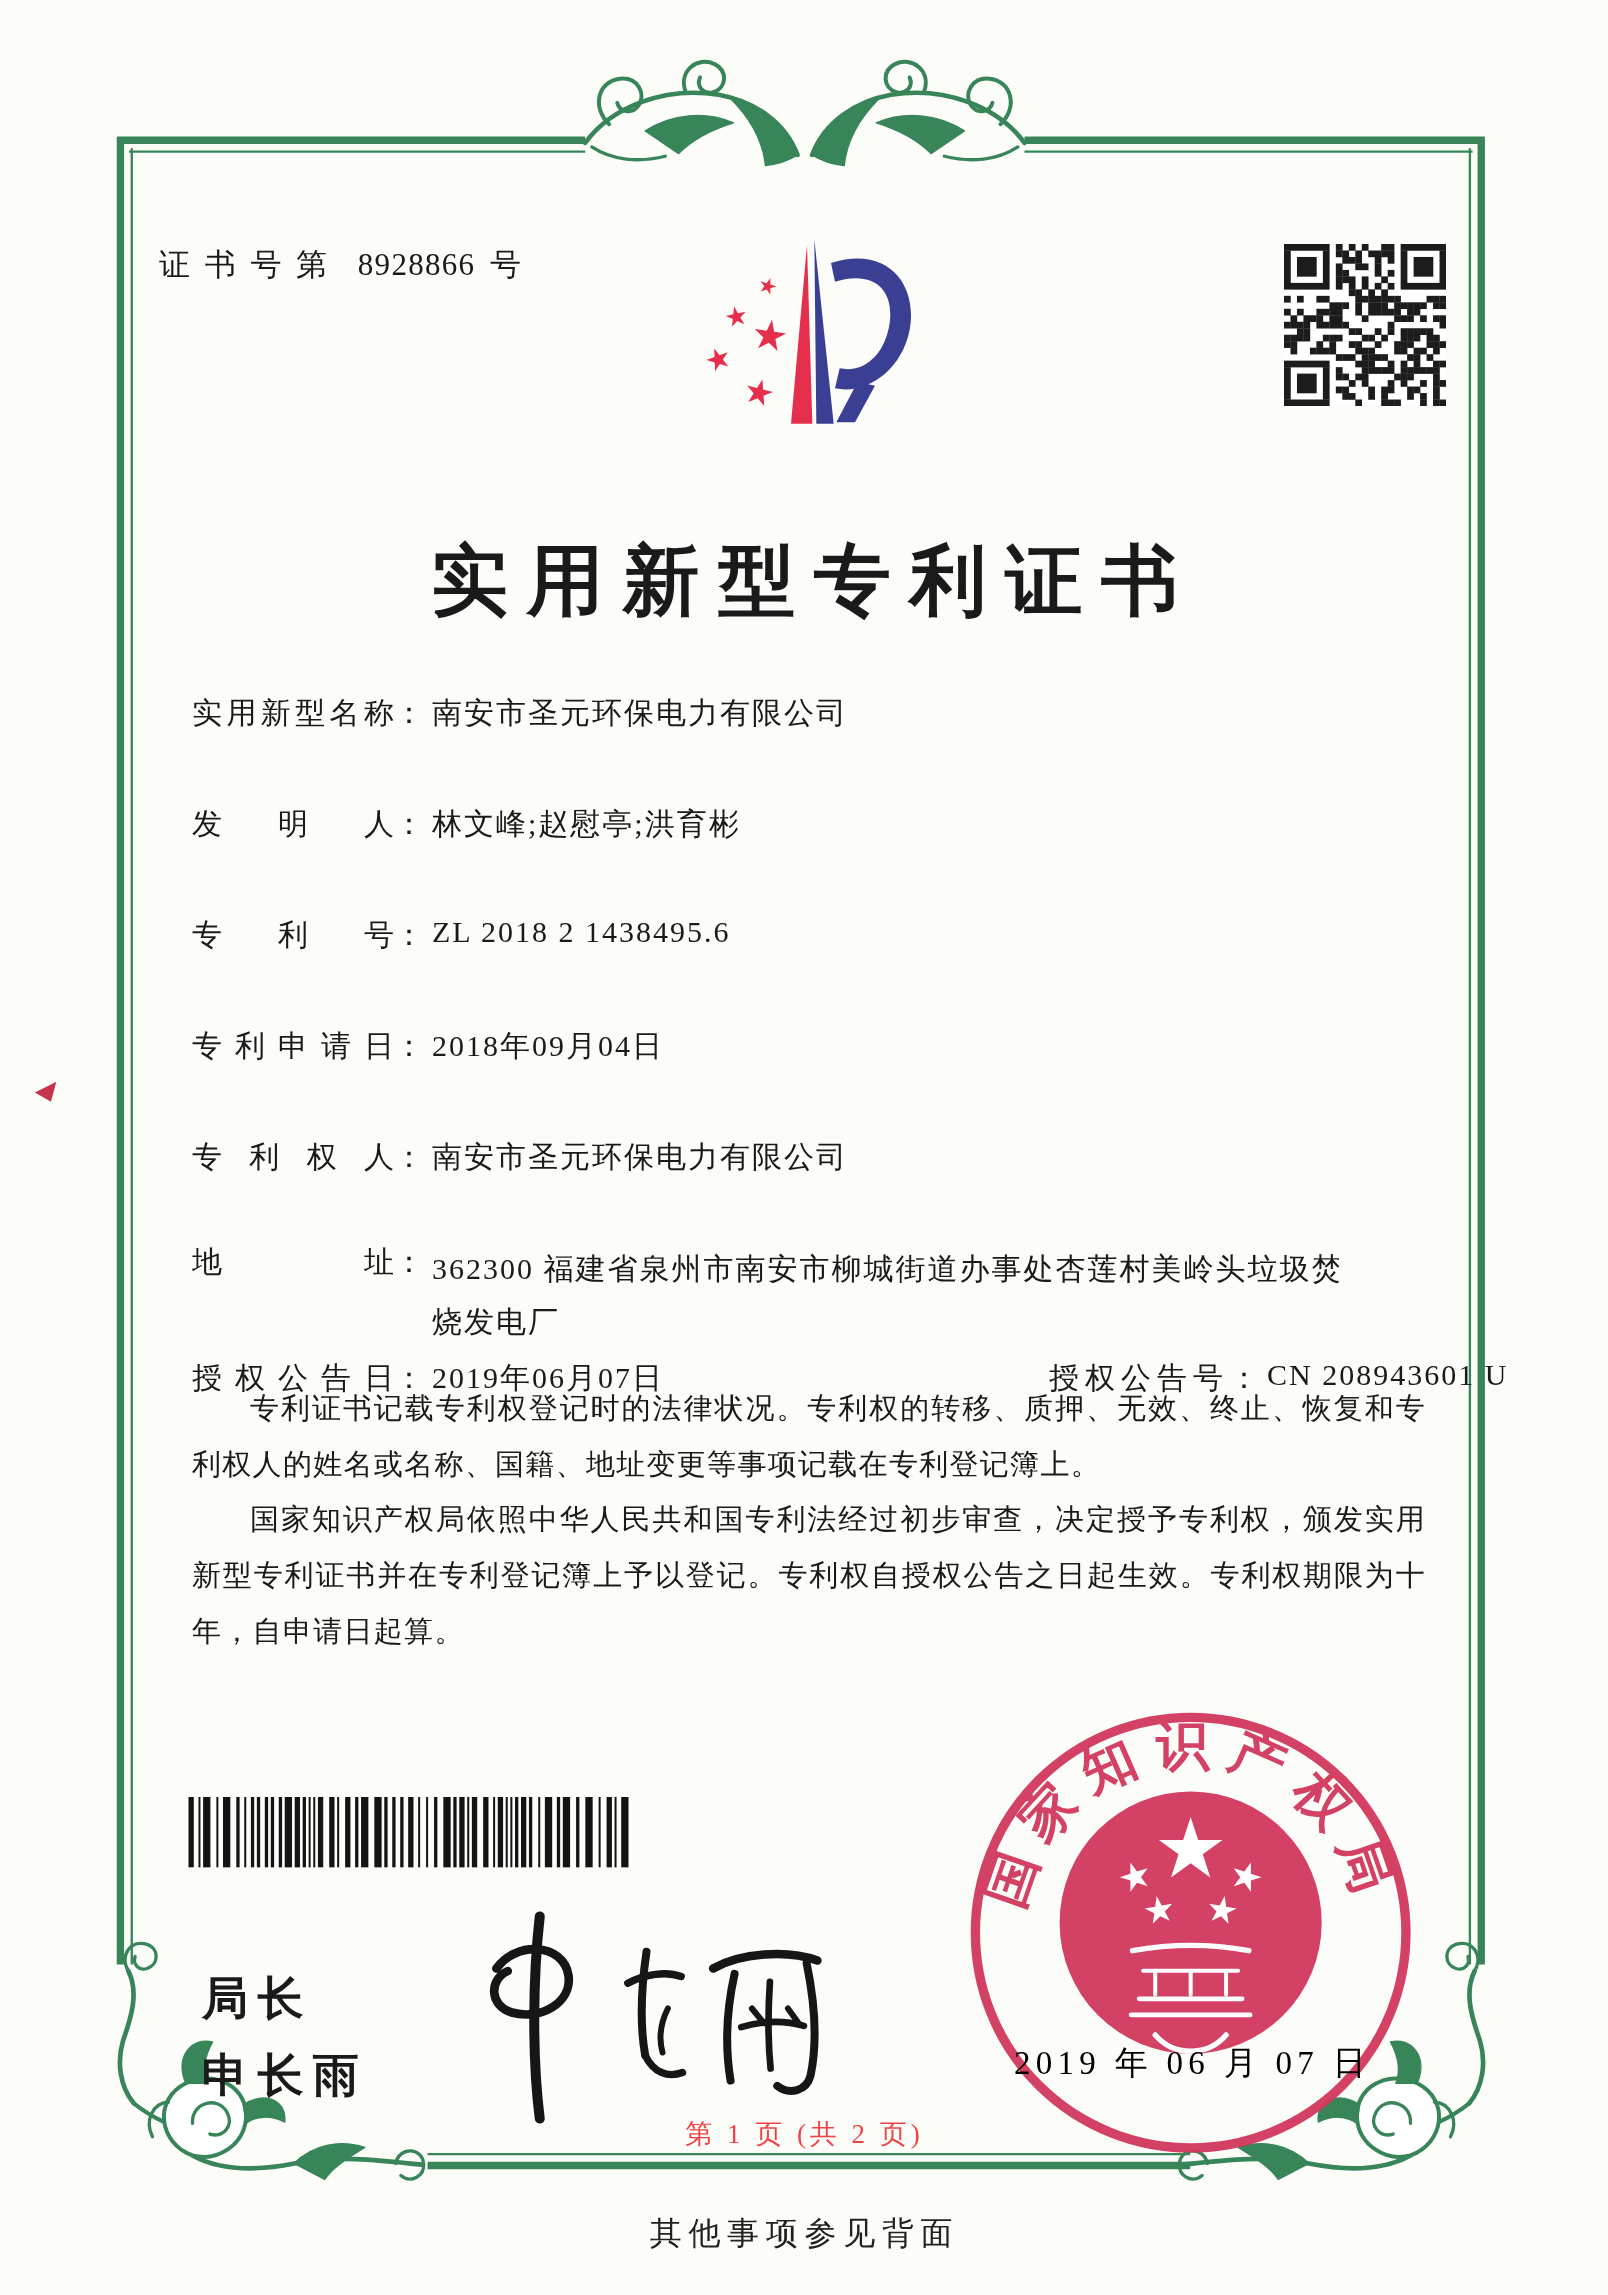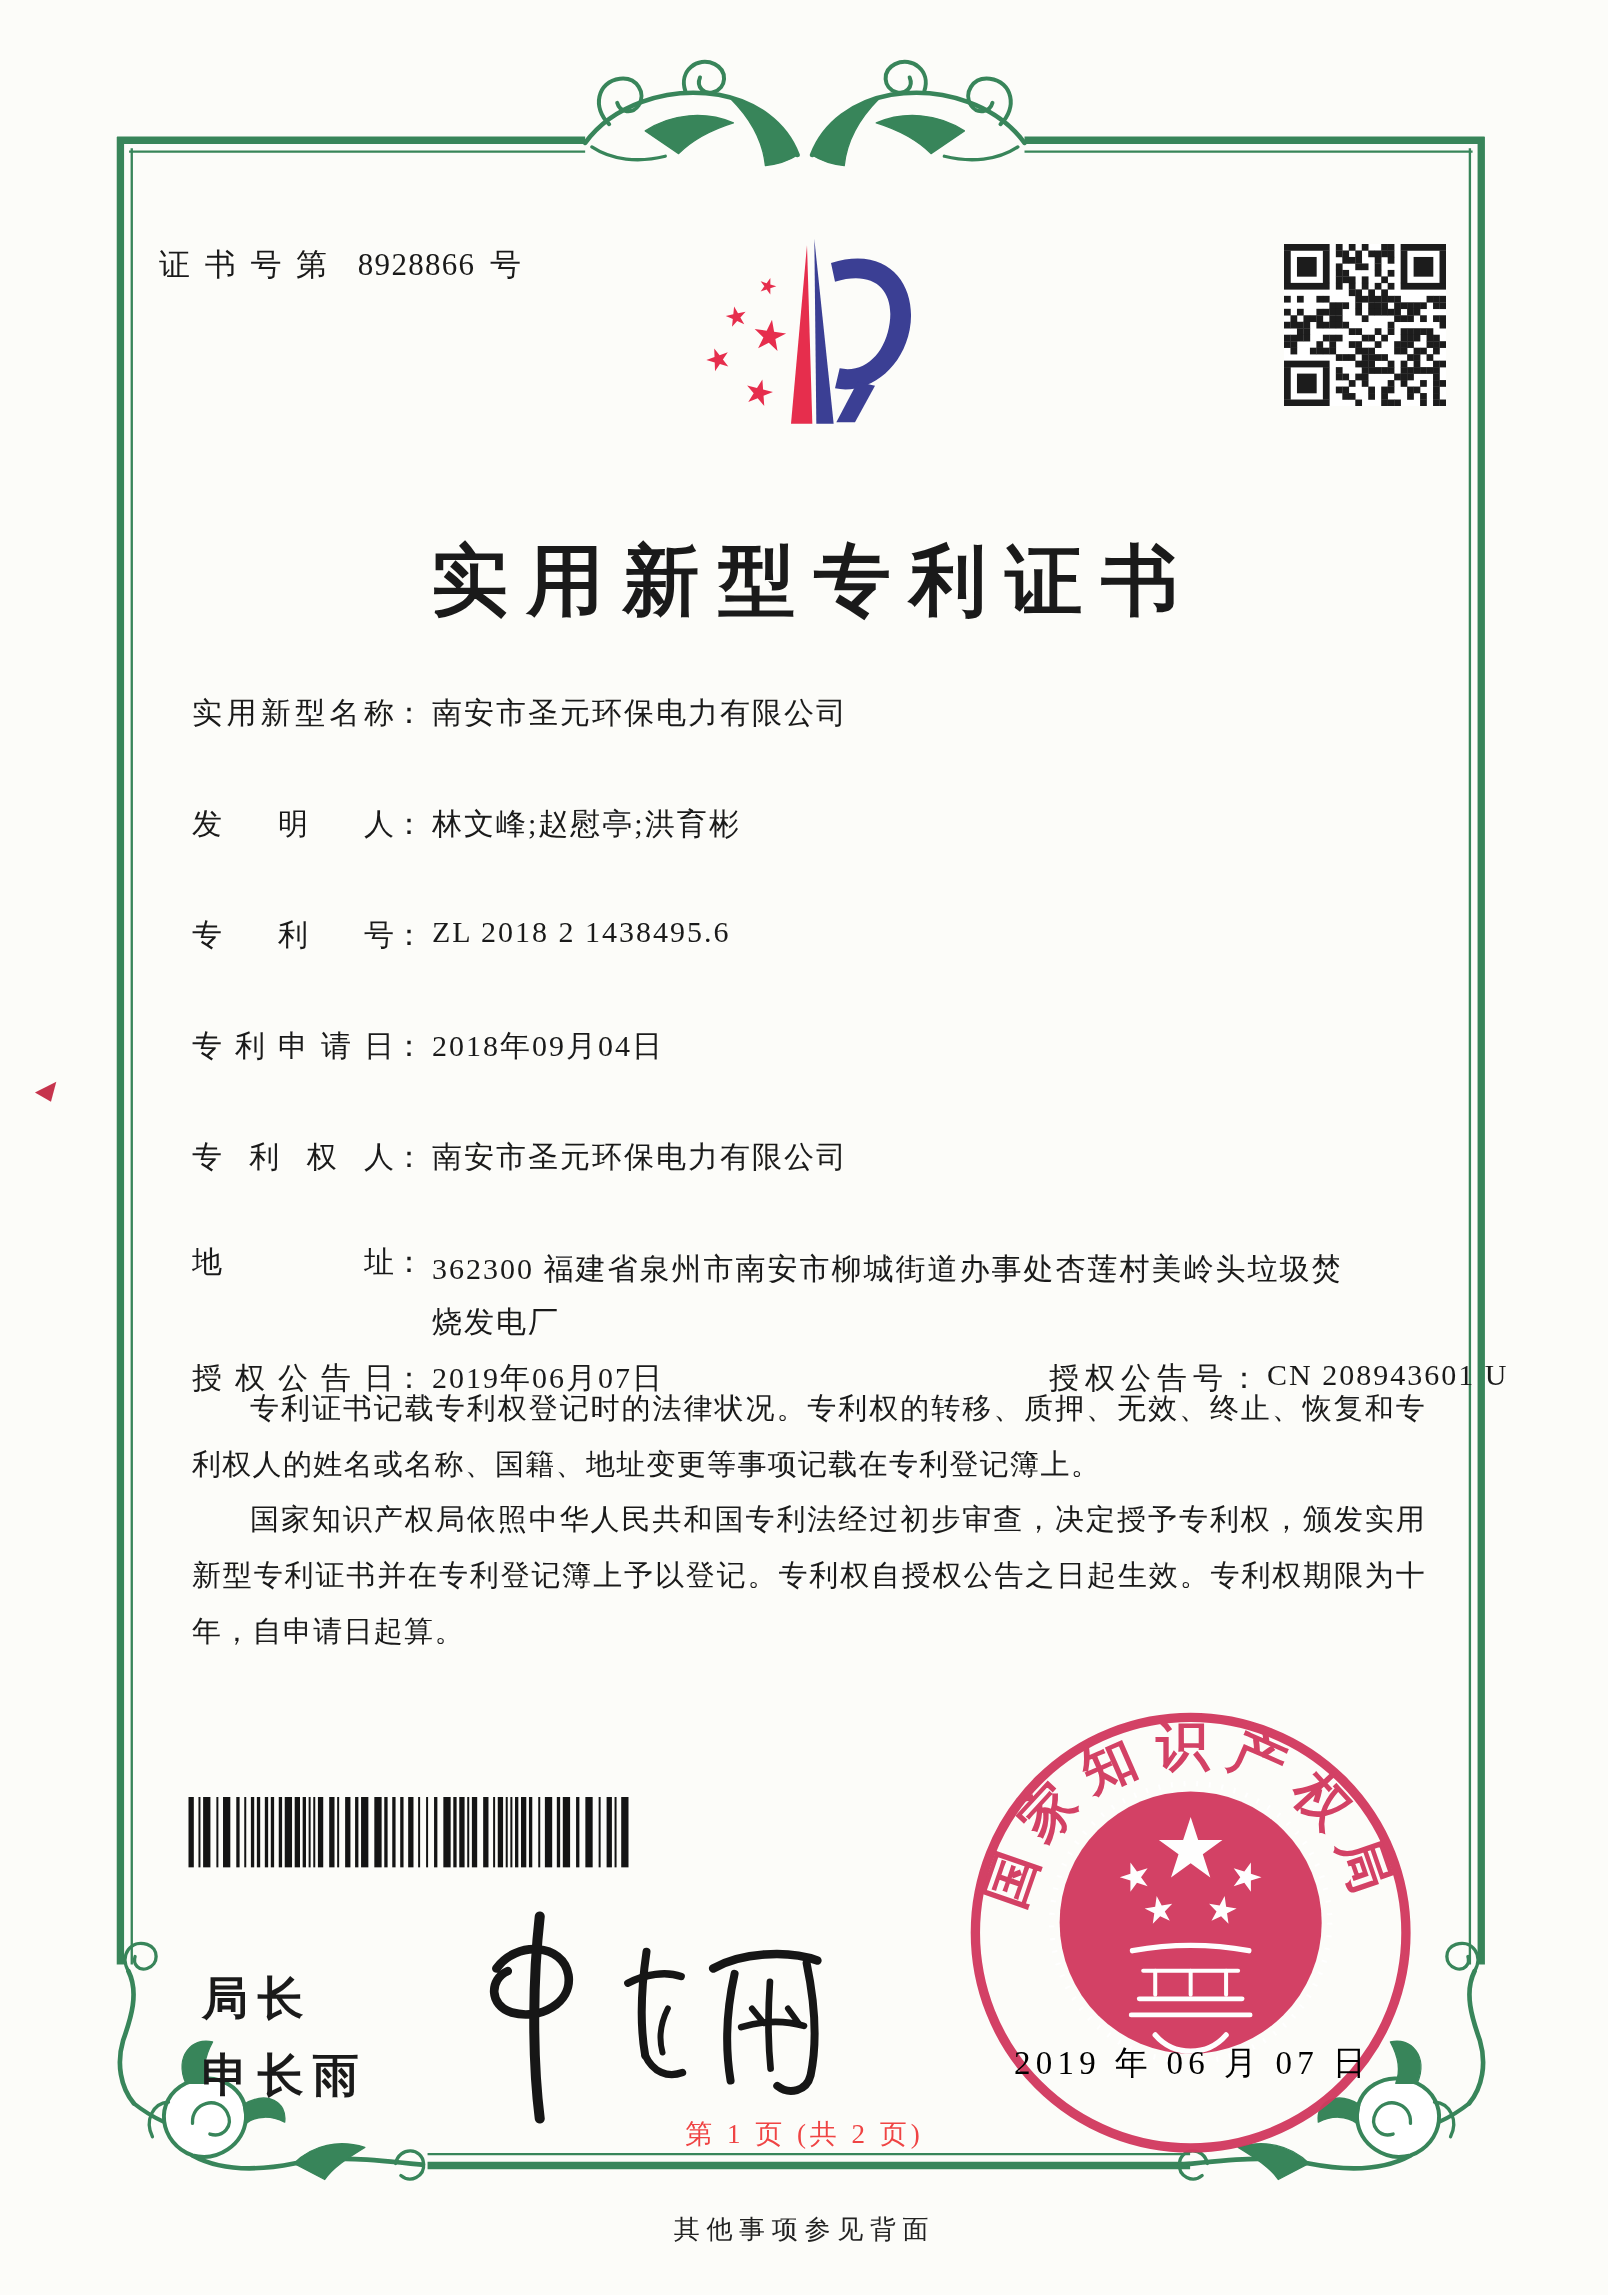--- a/index.html
+++ b/index.html
@@ -45,21 +45,21 @@
   }
   .body-text p{margin:0;text-indent:2em;}
   .director{position:absolute;left:202px;font-size:46px;font-weight:700;
     font-family:"Liberation Sans","DejaVu Sans",sans-serif;letter-spacing:9.4px;}
   .d1{top:1968px;} .d2{top:2045px;}
   .seal-date{
     position:absolute;left:972px;top:2041px;width:441px;text-align:center;
     font-size:33px;letter-spacing:5.3px;z-index:6;color:#000000;white-space:nowrap;
   }
   .page-info{position:absolute;left:0;top:2116px;width:100%;text-align:center;font-size:27px;letter-spacing:4px;color:#ef4444;}
-  .back-note{position:absolute;left:0;top:2212px;width:100%;text-align:center;font-size:26px;letter-spacing:6.7px;color:#222;}
+  .back-note{position:absolute;left:0;top:2212px;width:100%;text-align:center;font-size:32px;letter-spacing:6.7px;color:#222;}
   
   .logo-svg{position:absolute;left:676px;top:215px;}
   .qr-svg{position:absolute;left:1284px;top:244px;}
   .barcode-svg{position:absolute;left:186px;top:1797px;}
   .sig-svg{position:absolute;left:433px;top:1885px;z-index:4;}
   .seal-svg{position:absolute;left:960px;top:1702px;z-index:5;opacity:.96;}
   .seal-ring{stroke:var(--seal-red);fill:none;}
   .seal-fill{fill:var(--seal-red);}
   .seal-text{fill:var(--seal-red);font-weight:700;font-size:80px;letter-spacing:24px;
     font-family:"Liberation Serif","DejaVu Serif",serif;}

